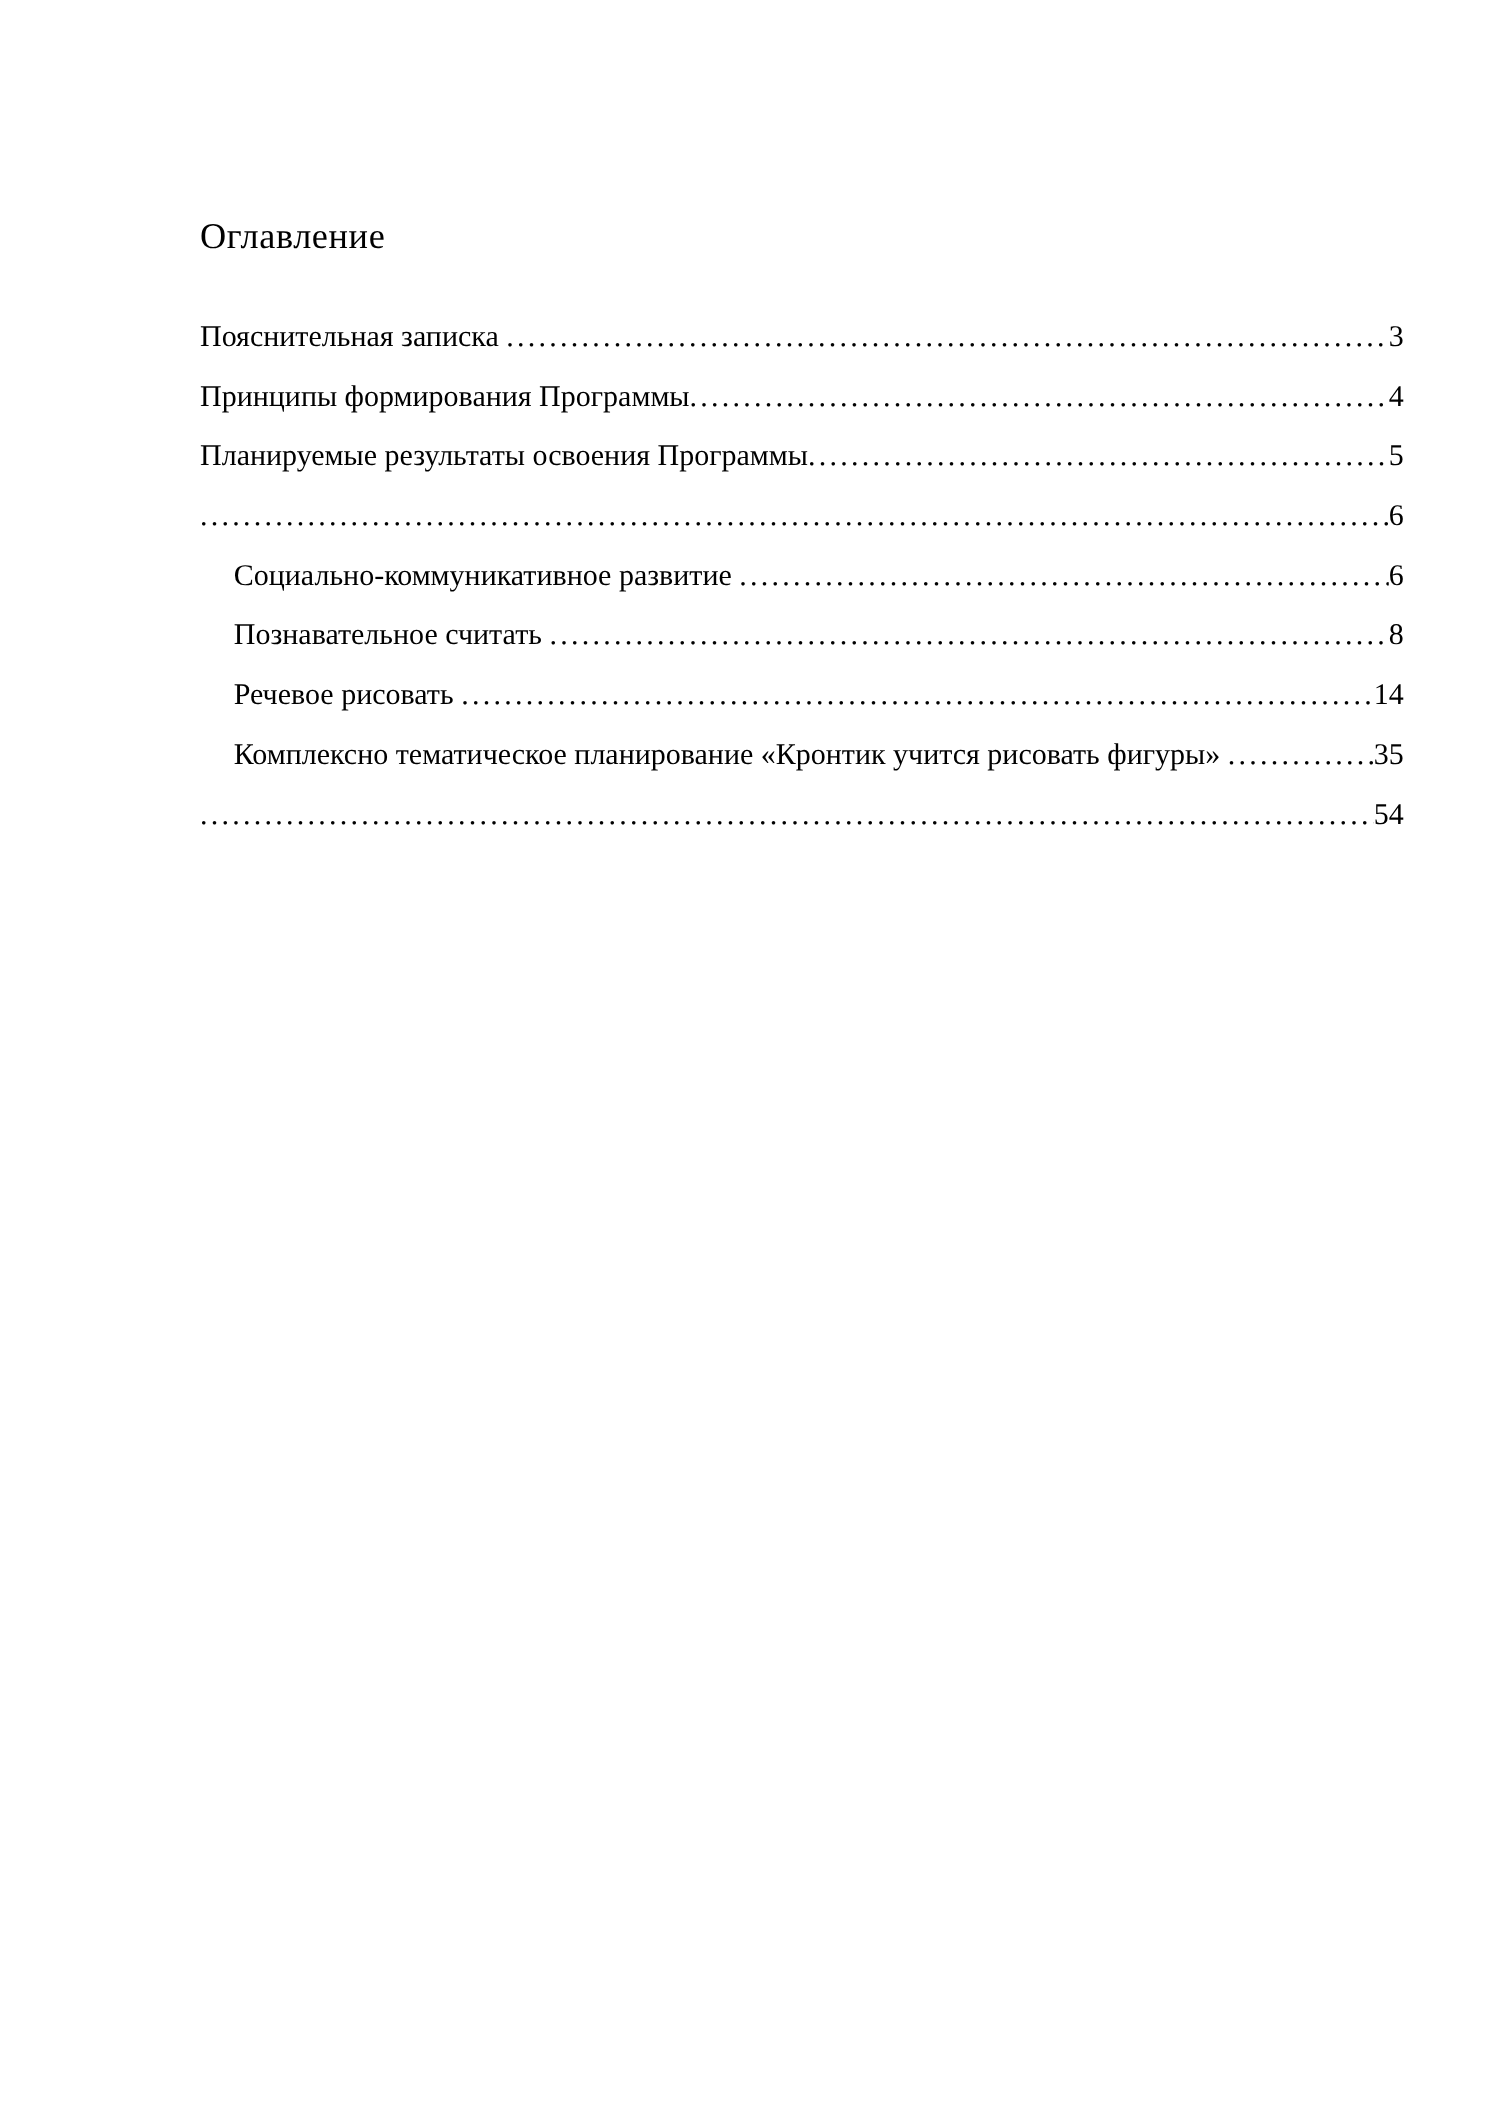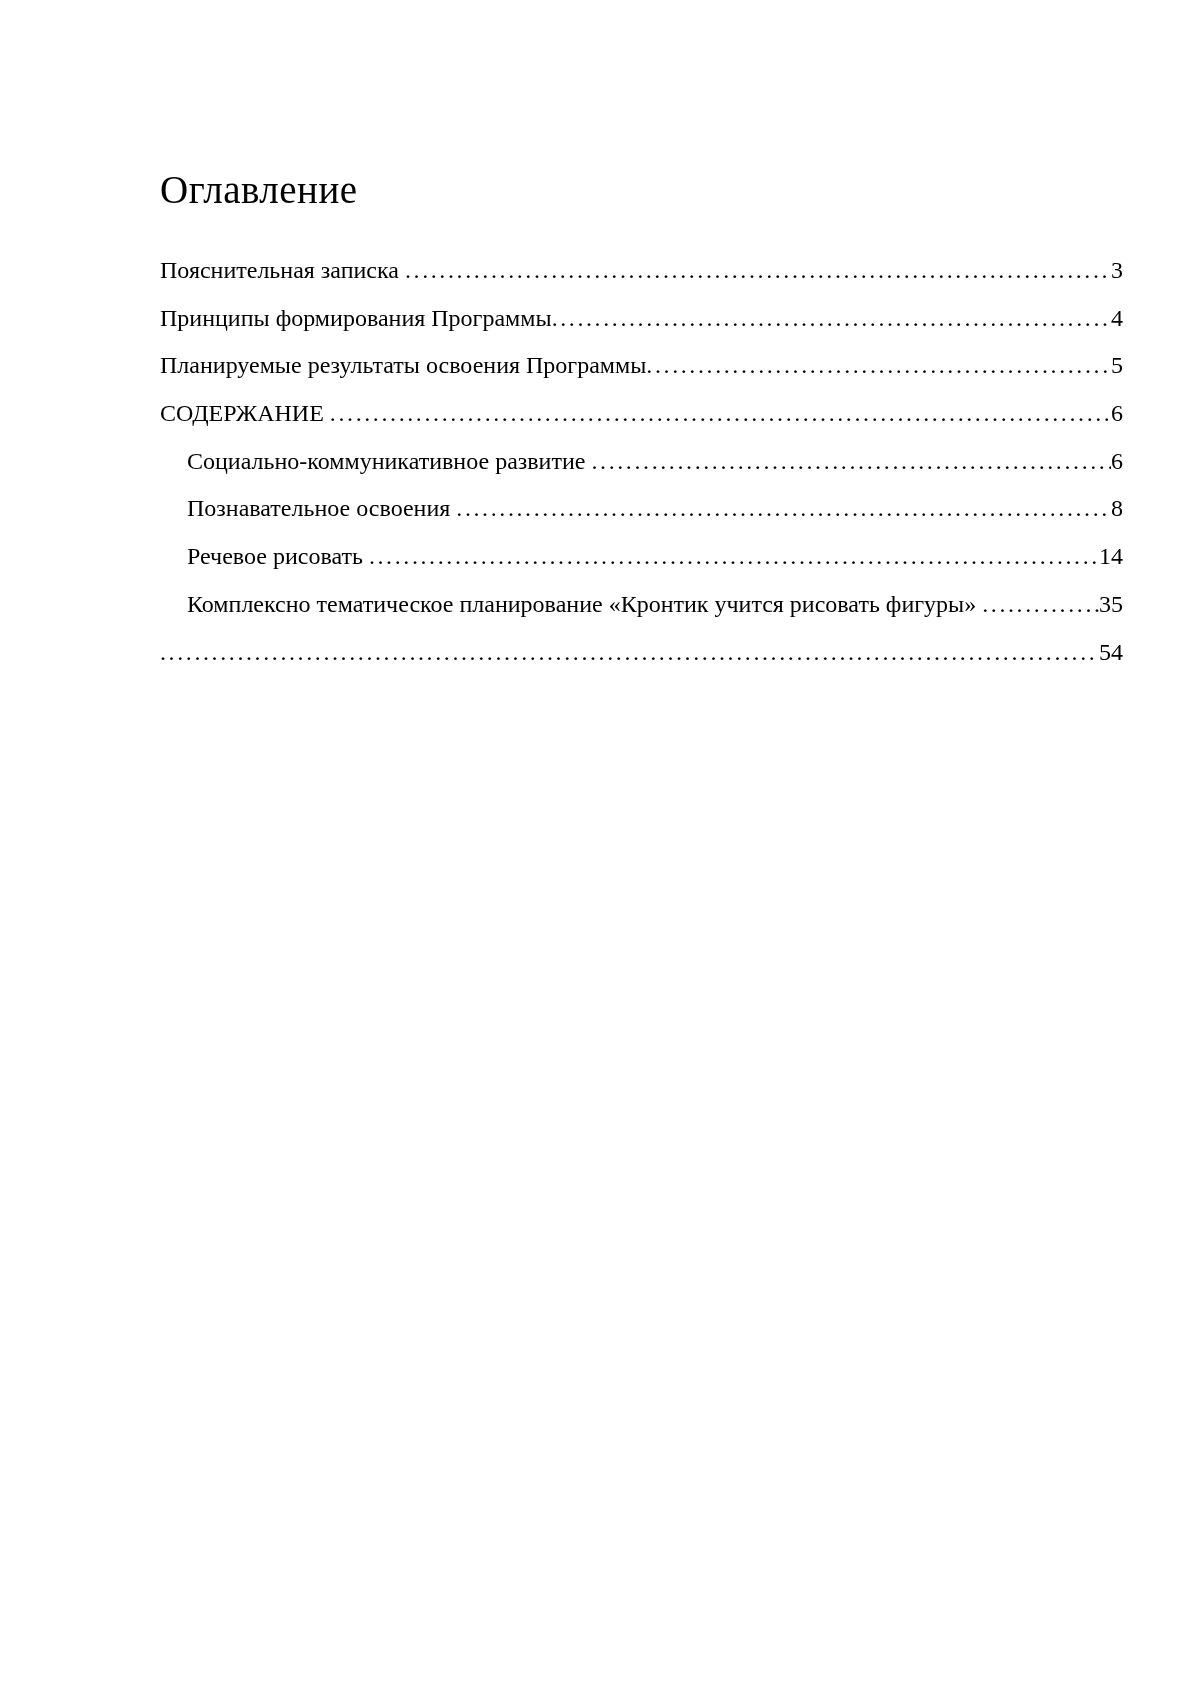--- a/index.html
+++ b/index.html
@@ -15,21 +15,21 @@
     position: relative;
     overflow: hidden;
   }
   .doc {
     margin-left: 160px;
     width: 963px;
     padding-top: 175px;
   }
   .doc-title {
     margin: 0;
-    font-size: 39px;
+    font-size: 29px;
     line-height: 29px;
     font-weight: normal;
     letter-spacing: 0.5px;
   }
   .toc {
     margin-top: 43px;
     font-size: 24px;
   }
   .toc-row {
     display: flex;
@@ -81,33 +81,32 @@
       <span class="pg">4</span>
     </div>
 
     <div class="toc-row lvl0">
       <span class="lbl">Планируемые результаты освоения Программы</span>
       <span class="leader"></span>
       <span class="pg">5</span>
     </div>
 
     <div class="toc-row lvl0">
-      <span class="lbl">СОДЕРЖАНИЕ </span>
       <span class="leader"></span>
       <span class="pg">6</span>
     </div>
 
     <div class="toc-row lvl1">
       <span class="lbl">Социально-коммуникативное развитие </span>
       <span class="leader"></span>
       <span class="pg">6</span>
     </div>
 
     <div class="toc-row lvl1">
-      <span class="lbl">Познавательное освоения </span>
+      <span class="lbl">Познавательное считать </span>
       <span class="leader"></span>
       <span class="pg">8</span>
     </div>
 
     <div class="toc-row lvl1">
       <span class="lbl">Речевое рисовать </span>
       <span class="leader"></span>
       <span class="pg">14</span>
     </div>
 

